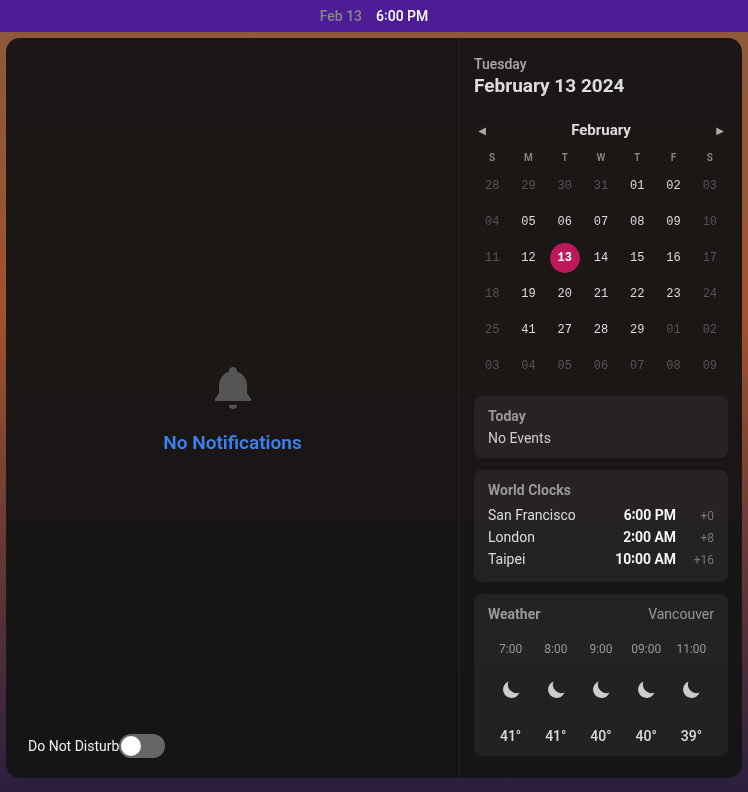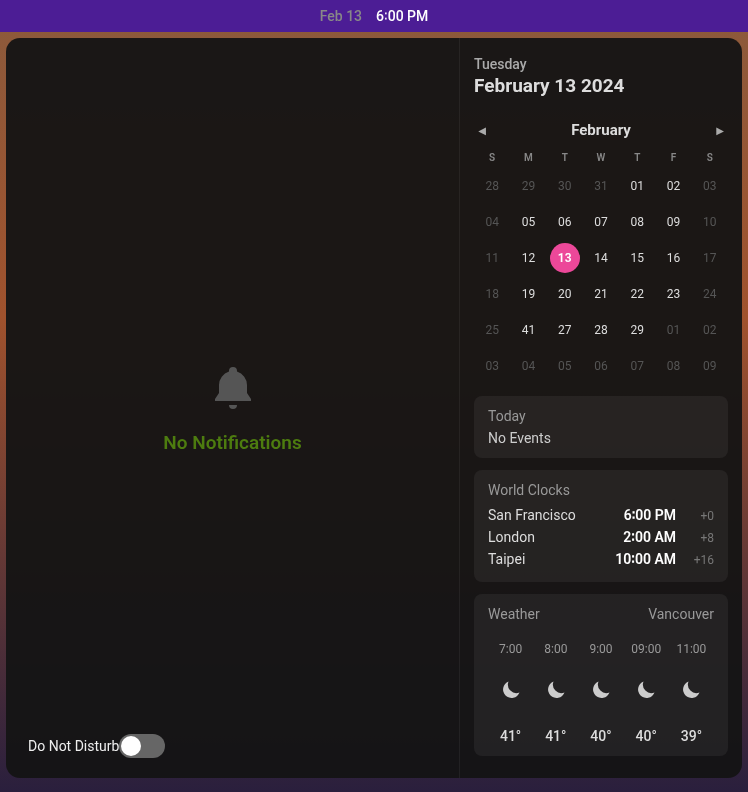--- a/index.html
+++ b/index.html
@@ -57,21 +57,21 @@
     }
     .bell-icon svg {
       width: 48px;
       height: 48px;
       fill: #555;
     }
     .no-notif {
       margin-top: 16px;
       font-size: 19px;
       font-weight: 600;
-      color: #4d7c0f;
+      color: #3b82f6;
     }
     .dnd-row {
       position: absolute;
       bottom: 20px;
       left: 22px;
       display: flex;
       align-items: center;
       gap: 0;
       color: #eee;
       font-size: 14px;
@@ -151,39 +151,40 @@
       text-align: center;
       padding: 9px 0;
       color: #ddd;
       cursor: pointer;
       border-radius: 50%;
       width: 30px;
       height: 30px;
       margin: 3px auto;
       line-height: 12px;
       font-size: 12px;
+      font-family: Liberation Mono, monospace;
     }
     .cal-day.dim {
       color: #555;
     }
     .cal-day.today {
-      background: #ec4899;
+      background: #be185d;
       color: #fff;
       font-weight: 600;
     }
     .card {
       background: rgba(255,255,255,0.06);
       border-radius: 8px;
       padding: 12px 14px;
       color: #ddd;
     }
     .card-title {
       color: #999;
       font-size: 14px;
-      font-weight: 400;
+      font-weight: 700;
       margin-bottom: 6px;
     }
     .card-empty {
       color: #ccc;
       font-size: 14px;
     }
     .clock-row {
       display: flex;
       justify-content: space-between;
       align-items: baseline;

